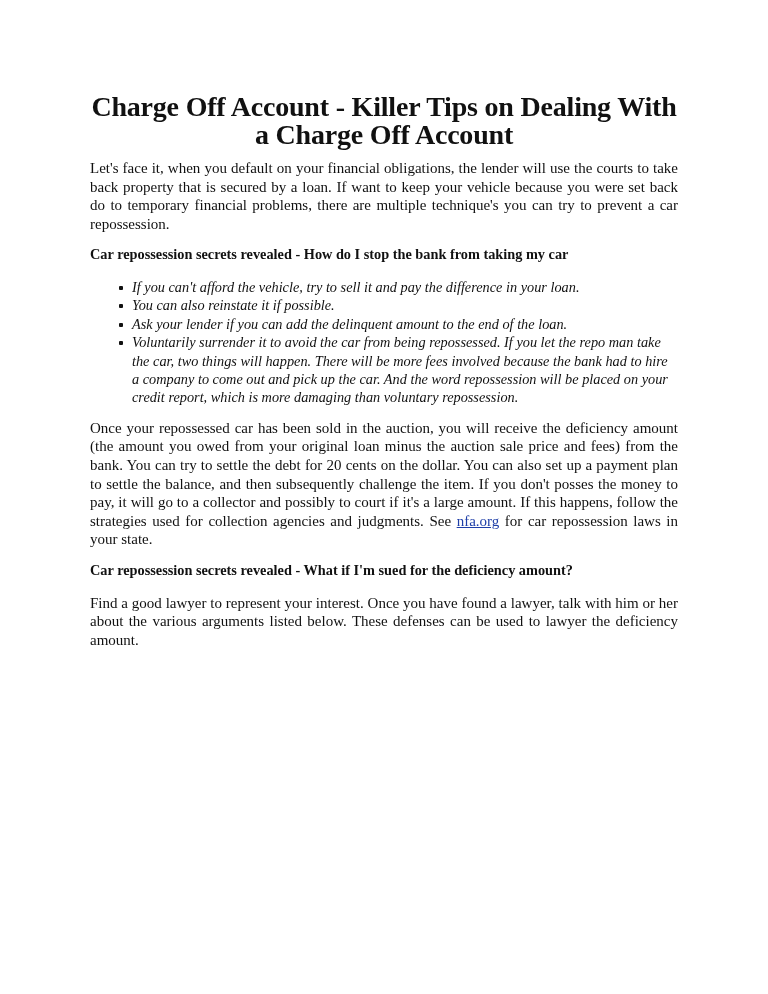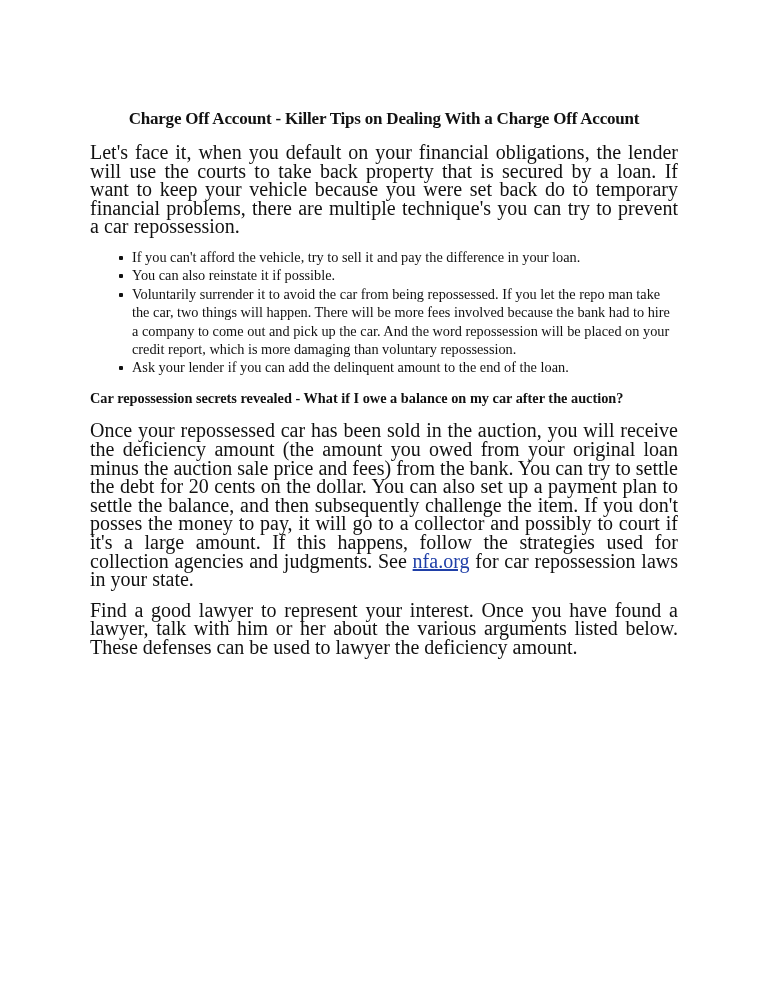--- a/index.html
+++ b/index.html
@@ -17,46 +17,47 @@
     }
     .page {
       position: absolute;
       left: 90px;
       top: 93px;
       width: 588px;
     }
     .doc-title {
       font-family: "Liberation Serif", "DejaVu Serif", serif;
       font-weight: bold;
-      font-size: 17px;
+      font-size: 28px;
       line-height: 28px;
       text-align: center;
-      margin: 12px 0 10px 0;
+      margin: 0 0 10px 0;
       letter-spacing: -0.2px;
     }
     p {
-      font-size: 20px;
+      font-size: 15px;
       line-height: 18.6px;
       margin: 0 0 12px 0;
       text-align: justify;
     }
     .intro {
       word-spacing: 0.2px;
     }
     h2 {
       font-family: "Liberation Serif", "DejaVu Serif", serif;
       font-weight: bold;
       font-size: 14.3px;
       line-height: 18.6px;
       margin: 0 0 14px 0;
     }
     ul.bullets {
       list-style: none;
       margin: 0 0 12px 0;
       padding: 0;
+      font-style: italic;
     }
     ul.bullets li {
       position: relative;
       padding-left: 32px;
       margin-left: 0;
       font-size: 14.3px;
       line-height: 18.4px;
       text-align: left;
     }
     .bullet-dot {
@@ -78,39 +79,40 @@
   </style>
 </head>
 <body>
 
 <div class="page">
 
   <h1 class="doc-title">Charge Off Account - Killer Tips on Dealing With a Charge Off Account</h1>
 
   <p class="intro">Let's face it, when you default on your financial obligations, the lender will use the courts to take back property that is secured by a loan. If want to keep your vehicle because you were set back do to temporary financial problems, there are multiple technique's you can try to prevent a car repossession.</p>
 
+  <h2>Car repossession secrets revealed - How do I stop the bank from taking my car</h2>
 
   <ul class="bullets">
     <li>
       <span class="bullet-dot"></span>
       <span class="li-text">If you can't afford the vehicle, try to sell it and pay the difference in your loan.</span>
     </li>
     <li>
       <span class="bullet-dot"></span>
       <span class="li-text">You can also reinstate it if possible.</span>
     </li>
     <li>
       <span class="bullet-dot"></span>
-      <span class="li-text">Voluntarily surrender it to avoid the car from being repossessed. If you let the repo man take the car, two things will happen. There will be more fees involved because the bank had to hire a company to come out and pick up the car. And the word repossession will be placed on your credit report, which is more damaging than voluntary repossession.</span>
+      <span class="li-text">Ask your lender if you can add the delinquent amount to the end of the loan.</span>
     </li>
     <li>
       <span class="bullet-dot"></span>
-      <span class="li-text">Ask your lender if you can add the delinquent amount to the end of the loan.</span>
+      <span class="li-text">Voluntarily surrender it to avoid the car from being repossessed. If you let the repo man take the car, two things will happen. There will be more fees involved because the bank had to hire a company to come out and pick up the car. And the word repossession will be placed on your credit report, which is more damaging than voluntary repossession.</span>
     </li>
   </ul>
 
 
-  <h2>Car repossession secrets revealed - What if I owe a balance on my car after the auction?</h2>
   <p><span>Once your repossessed car has been sold in the auction, you will receive the deficiency amount (the amount you owed from your original loan minus the auction sale price and fees) from the bank. You can try to settle the debt for 20 cents on the dollar. You can also set up a payment plan to settle the balance, and then subsequently challenge the item. If you don't posses the money to pay, it will go to a collector and possibly to court if it's a large amount. If this happens, follow the strategies used for collection agencies and judgments. See </span><a class="doc-link" href="#">nfa.org</a><span> for car repossession laws in your state.</span></p>
 
+  <h2>Car repossession secrets revealed - What if I'm sued for the deficiency amount?</h2>
   <p>Find a good lawyer to represent your interest. Once you have found a lawyer, talk with him or her about the various arguments listed below. These defenses can be used to lawyer the deficiency amount.</p>
 
 </div>
 
 </body></html>

